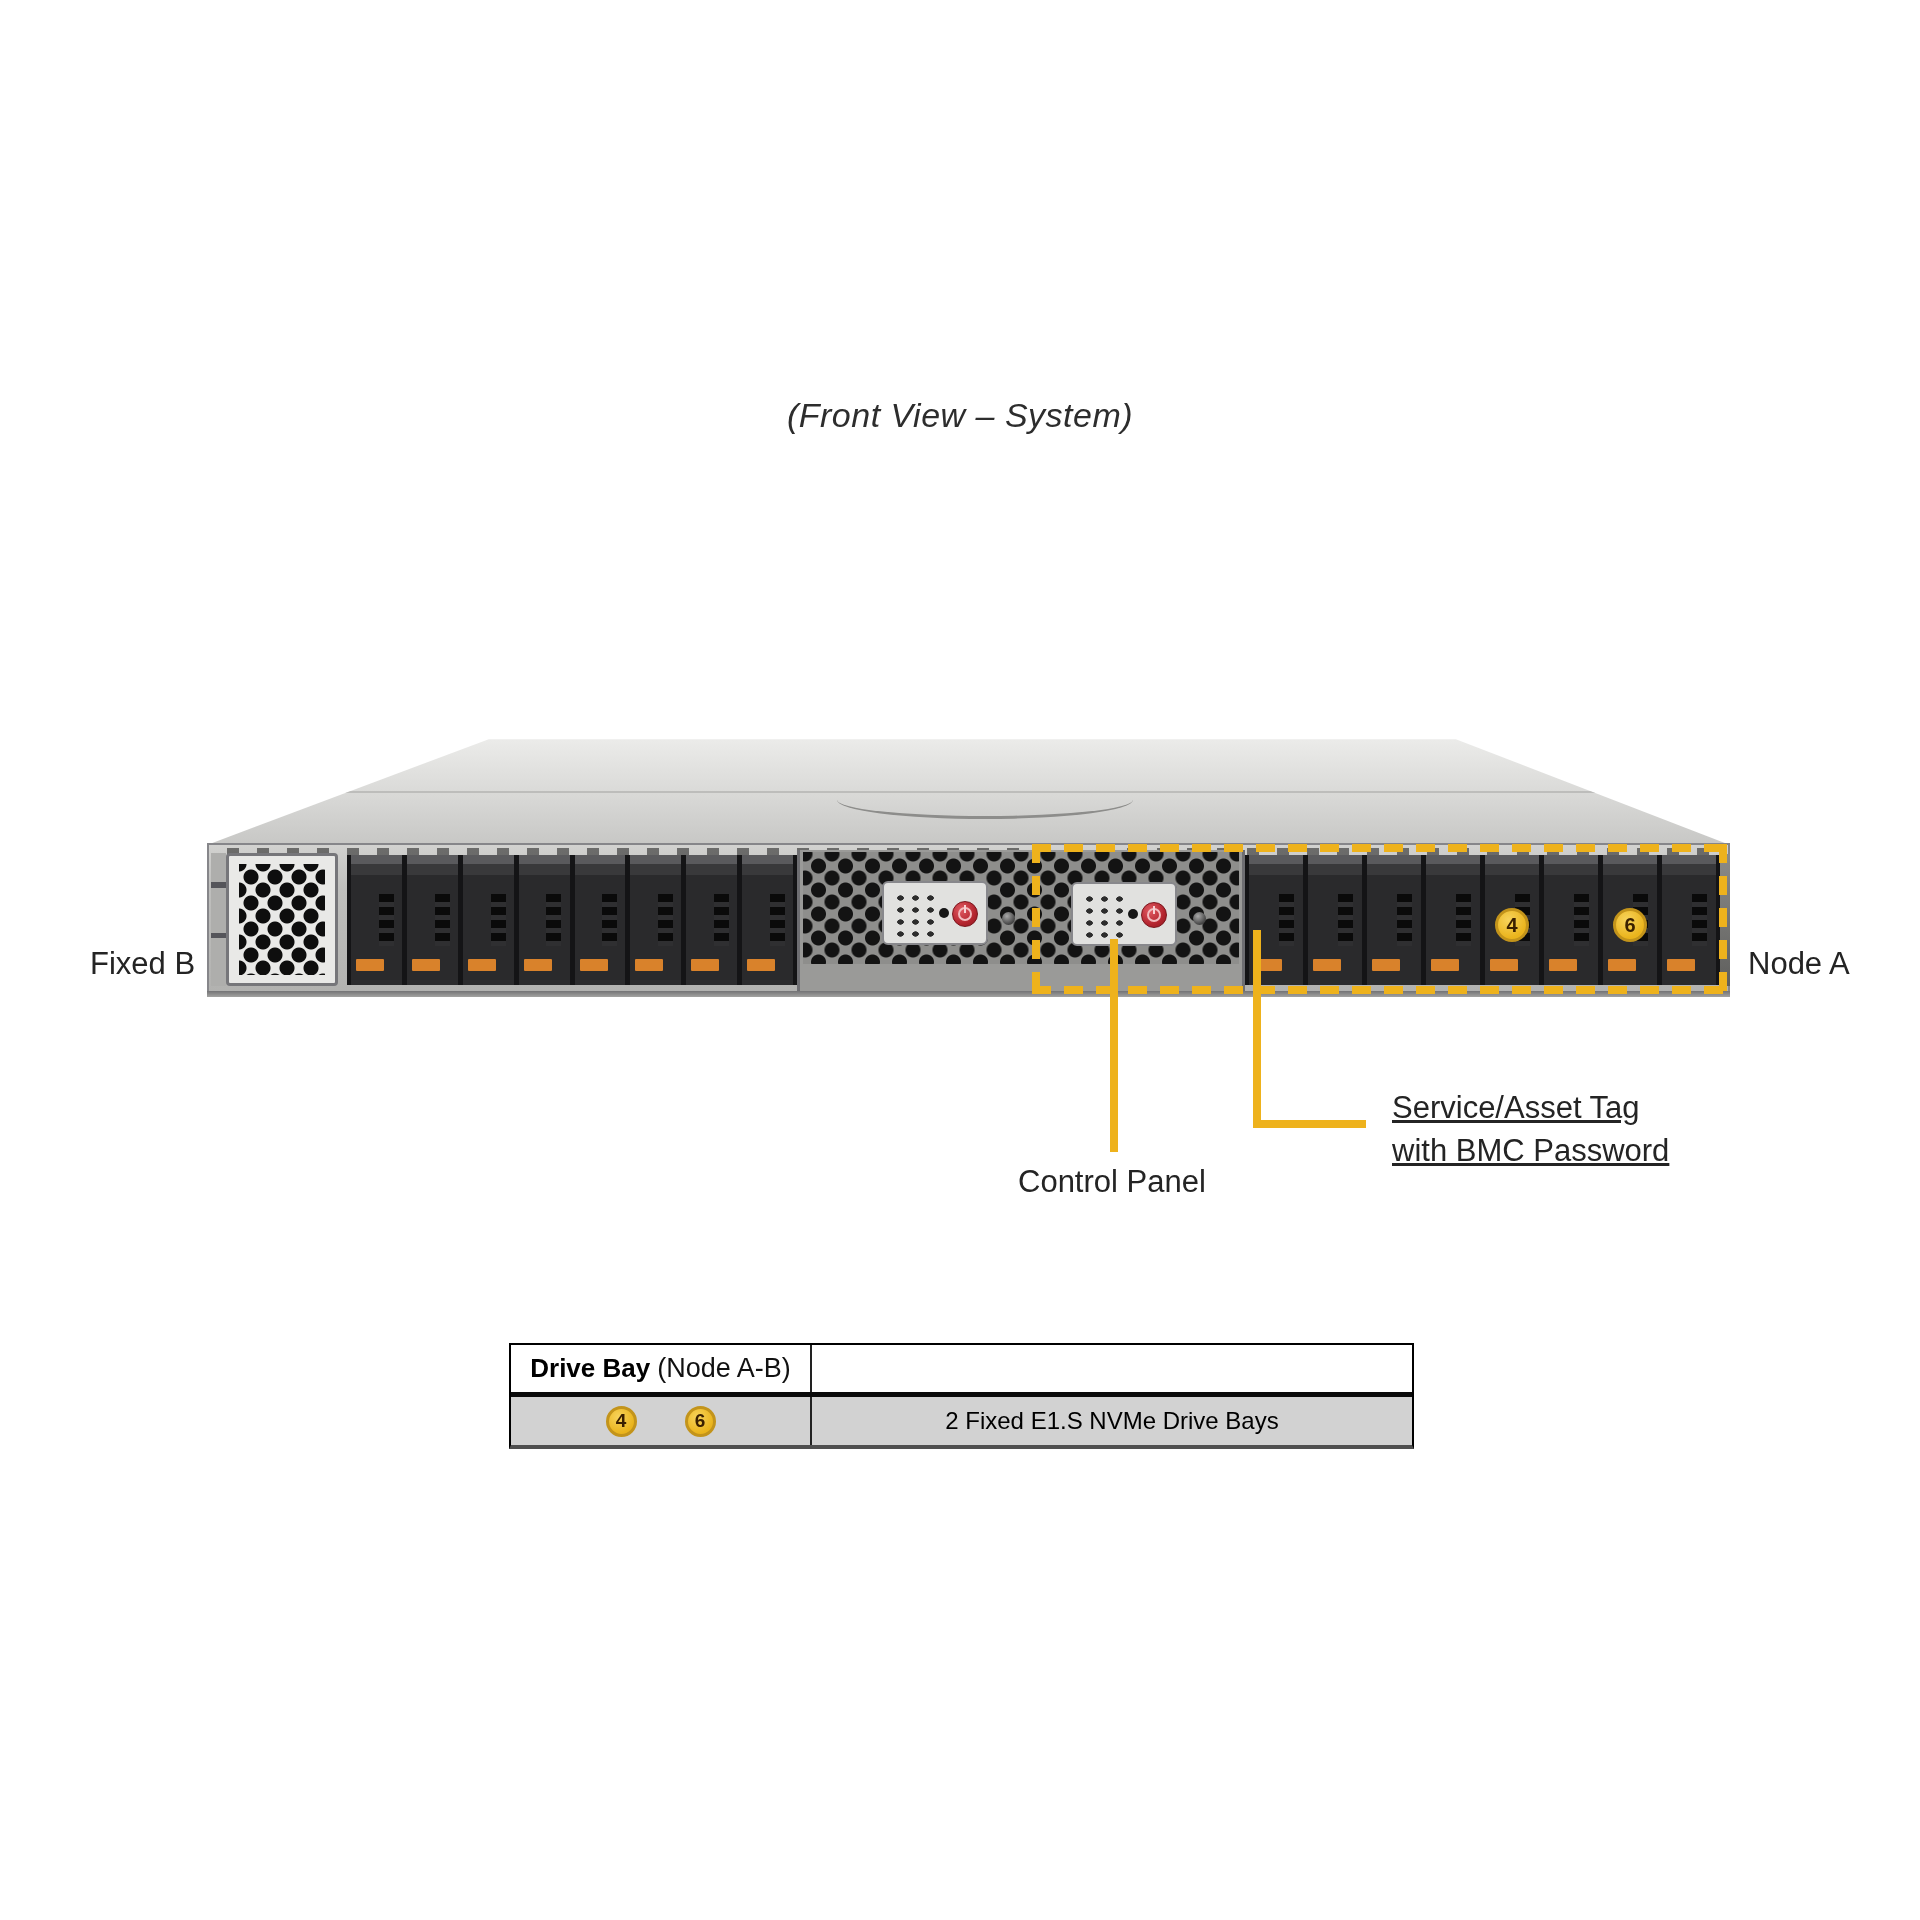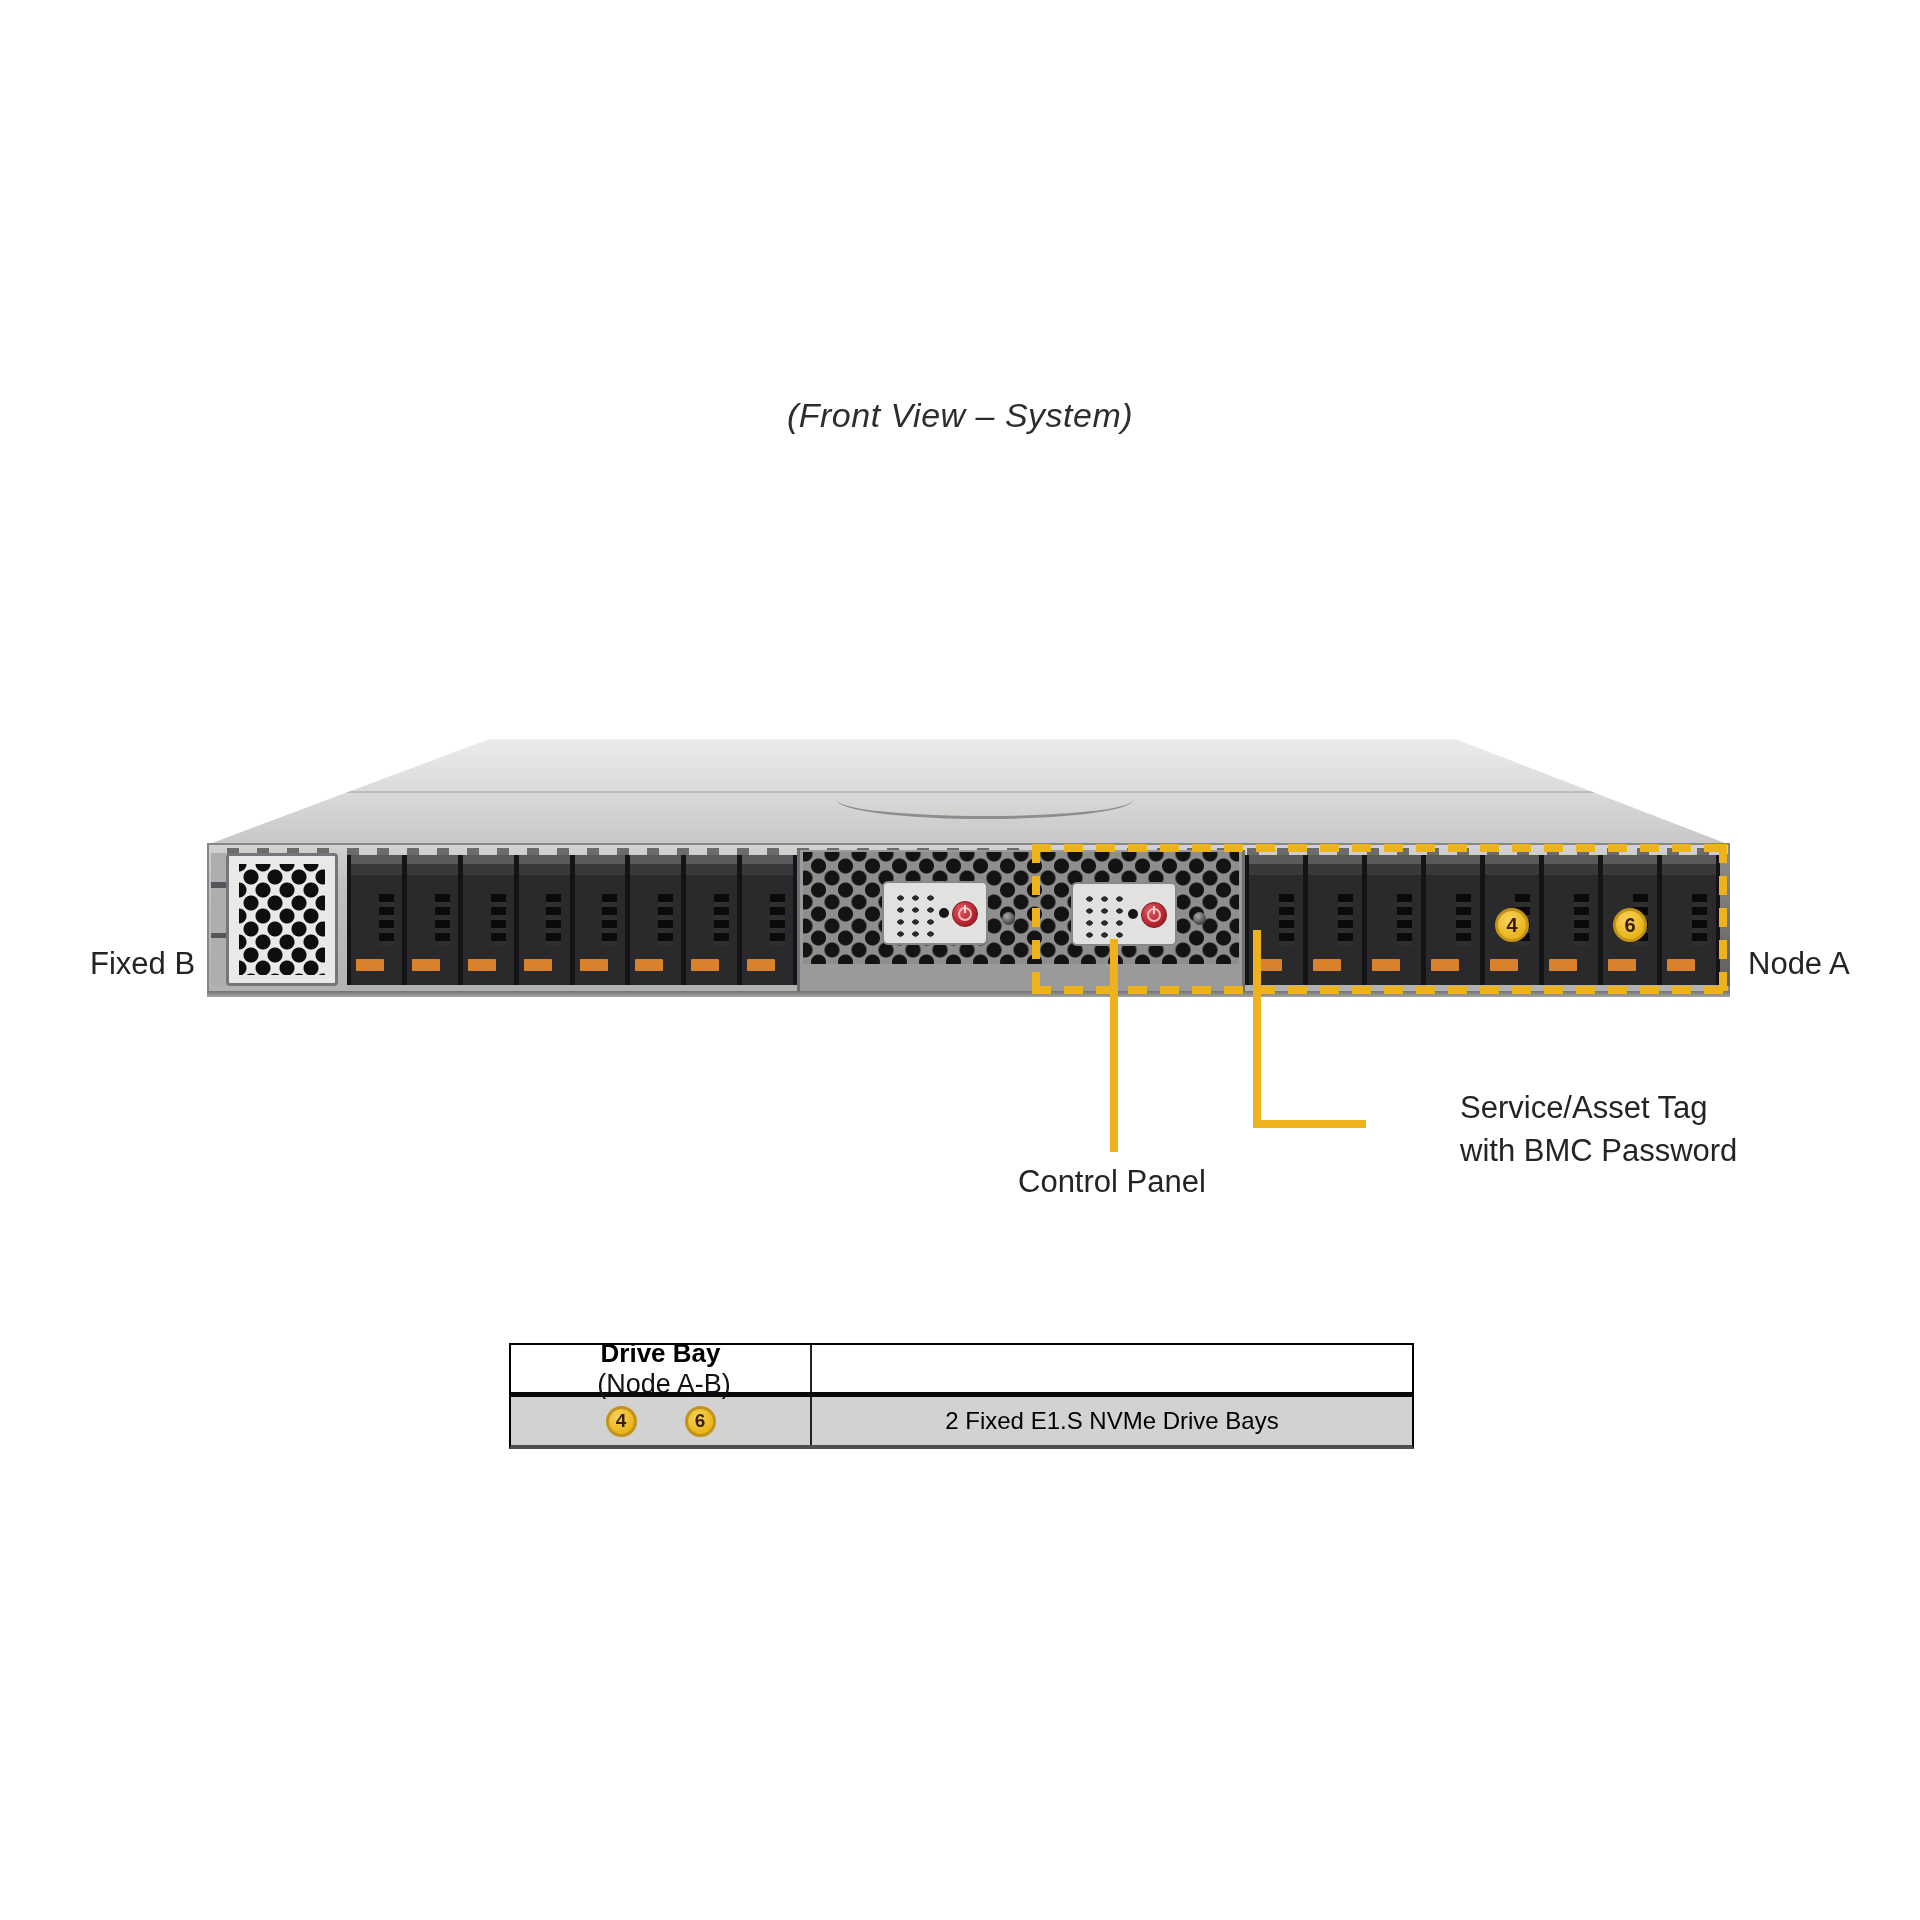--- a/index.html
+++ b/index.html
@@ -86,28 +86,28 @@
 
   
   .callout{background:var(--yl);z-index:5;}
   .co1-v{left:1110px;top:939px;width:8px;height:213px;}
   .co2-v{left:1253px;top:930px;width:8px;height:198px;}
   .co2-h{left:1253px;top:1120px;width:113px;height:8px;}
   .label{color:#242424;font-size:31px;white-space:nowrap;}
   .lbl-node-b{left:90px;top:946px;}
   .lbl-node-a{left:1748px;top:946px;}
   .lbl-cp{left:1018px;top:1164px;}
-  .lbl-svc{left:1460px;top:1086px;line-height:43px;}
+  .lbl-svc{left:1392px;top:1086px;line-height:43px;text-decoration:underline;}
 
   
   .dtable{left:509px;top:1343px;width:905px;border:2px solid #000;border-bottom:4px solid #4f4f4f;background:#fff;box-sizing:border-box;}
   .trow{display:flex;}
   .thead{height:47px;border-bottom:5px solid #0a0a0a;}
   .tbody{height:48px;background:#d2d2d2;}
-  .tcell{display:flex;align-items:center;justify-content:center;box-sizing:border-box;flex-direction:column;}
+  .tcell{display:flex;align-items:center;justify-content:center;box-sizing:border-box;}
   .tc1{width:301px;border-right:2px solid #222;}
   .tc2{flex:1;}
   .th-main{font-weight:bold;font-size:26px;color:#000;}
   .th-sub{font-size:27px;color:#111;margin-left:7px;}
   .tdesc{font-size:24px;color:#000000;}
   .tbadges{display:flex;gap:48px;align-items:center;}
   .tbadge{width:31px;height:31px;border-radius:50%;box-sizing:border-box;
     background:radial-gradient(circle at 38% 32%,#f7d35c,#eab41c 70%);border:3px solid #c3941b;
     display:flex;align-items:center;justify-content:center;font-weight:bold;font-size:19px;color:#3a2000;}
 </style>

